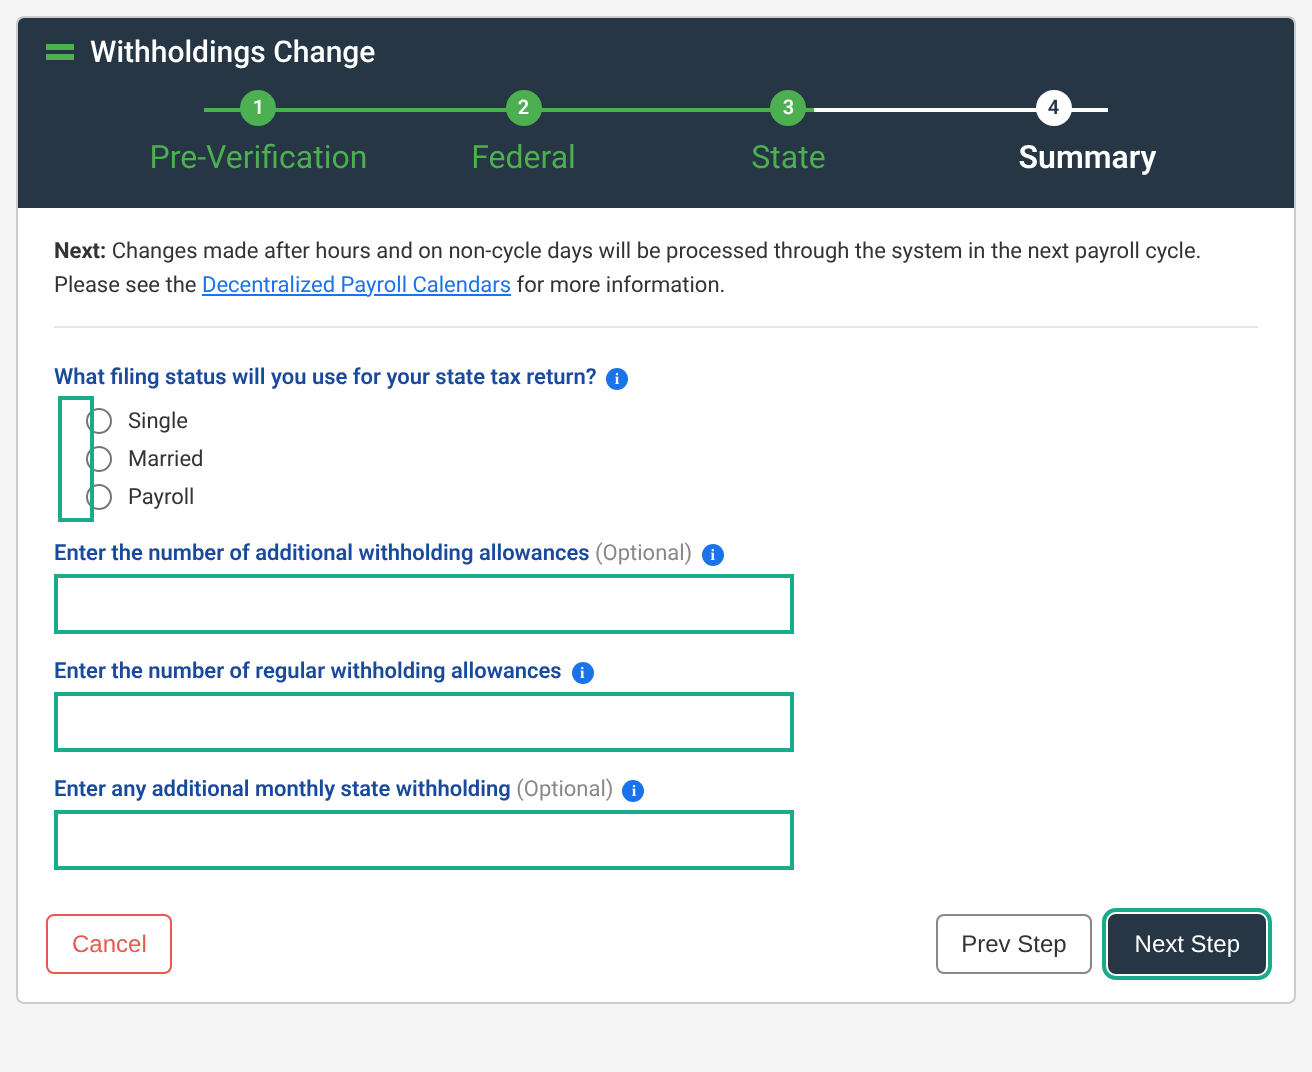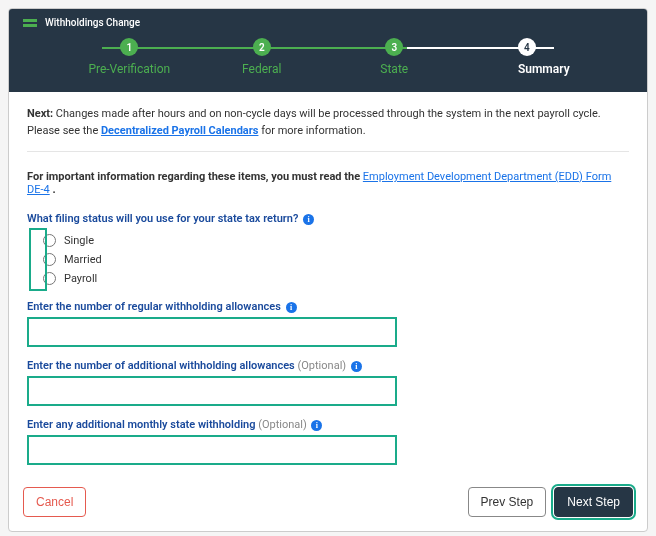--- a/index.html
+++ b/index.html
@@ -31,21 +31,21 @@
     flex-direction: column;
     gap: 2px;
   }
   .card-icon span {
     display: block;
     width: 14px;
     height: 3px;
     background: #4caf50;
   }
   .title {
-    font-size: 10px;
+    font-size: 15px;
     font-weight: 500;
   }
   .stepper {
     display: flex;
     align-items: flex-start;
     justify-content: space-between;
     padding: 0 40px;
     position: relative;
   }
   .step {
@@ -64,21 +64,21 @@
     justify-content: center;
     font-size: 10px;
     font-weight: 600;
     z-index: 2;
     position: relative;
   }
   .step-circle.done { background: #4caf50; color: #fff; }
   .step-circle.active { background: #fff; color: #263645; }
   .step-label {
     margin-top: 6px;
-    font-size: 12px;
+    font-size: 16px;
   }
   .step-label.done { color: #4caf50; }
   .step-label.active { color: #fff; font-weight: 600; margin-left: 34px; }
   .step-line {
     position: absolute;
     top: 9px;
     height: 2px;
     z-index: 1;
   }
   .line1 { left: 13%; right: 62%; background: #4caf50; }
@@ -87,21 +87,21 @@
   .body {
     padding: 14px 18px 12px 18px;
     font-size: 11px;
     color: #333;
   }
   .note {
     line-height: 1.5;
     margin-bottom: 12px;
   }
   .note strong { font-weight: 700; }
-  .link { color: #1a73e8; font-weight: bold; }
+  .link { color: #1a73e8; }
   hr.sep {
     border: none;
     border-top: 1px solid #e5e5e5;
     margin: 10px 0 18px 0;
   }
   .important {
     font-weight: 700;
     margin-bottom: 16px;
   }
   .important .link { font-weight: 400; }
@@ -229,23 +229,20 @@
         <div class="step-label active">Summary</div>
       </div>
     </div>
   </div>
 
   <div class="body">
     <div class="note">
       <strong>Next:</strong><span> Changes made after hours and on non-cycle days will be processed through the system in the next payroll cycle. Please see the </span><a href="#" class="link">Decentralized Payroll Calendars</a><span> for more information.</span>
     </div>
     <hr class="sep">
-    <div class="important">
-      <span>For important information regarding these items, you must read the </span><a href="#" class="link">Employment Development Department (EDD) Form DE-4</a><span> .</span>
-    </div>
 
     <div class="question">
       <span>What filing status will you use for your state tax return?</span>
       <span class="info-icon">i</span>
     </div>
 
     <div class="radios-wrap">
       <div class="hl"></div>
       <div class="radio-row">
         <input type="radio" name="fs" style="">
@@ -256,29 +253,29 @@
         <span class="radio-label">Married</span>
       </div>
       <div class="radio-row">
         <input type="radio" name="fs" style="">
         <span class="radio-label">Payroll</span>
       </div>
     </div>
 
     <div class="field-block">
       <div class="question">
-        <span>Enter the number of regular withholding allowances</span>
+        <span>Enter the number of additional withholding allowances </span><span class="optional">(Optional)</span>
         <span class="info-icon">i</span>
       </div>
       <input type="text" class="text-input" value="" style="">
     </div>
 
     <div class="field-block">
       <div class="question">
-        <span>Enter the number of additional withholding allowances </span><span class="optional">(Optional)</span>
+        <span>Enter the number of regular withholding allowances</span>
         <span class="info-icon">i</span>
       </div>
       <input type="text" class="text-input" value="" style="">
     </div>
 
     <div class="field-block">
       <div class="question">
         <span>Enter any additional monthly state withholding </span><span class="optional">(Optional)</span>
         <span class="info-icon">i</span>
       </div>

